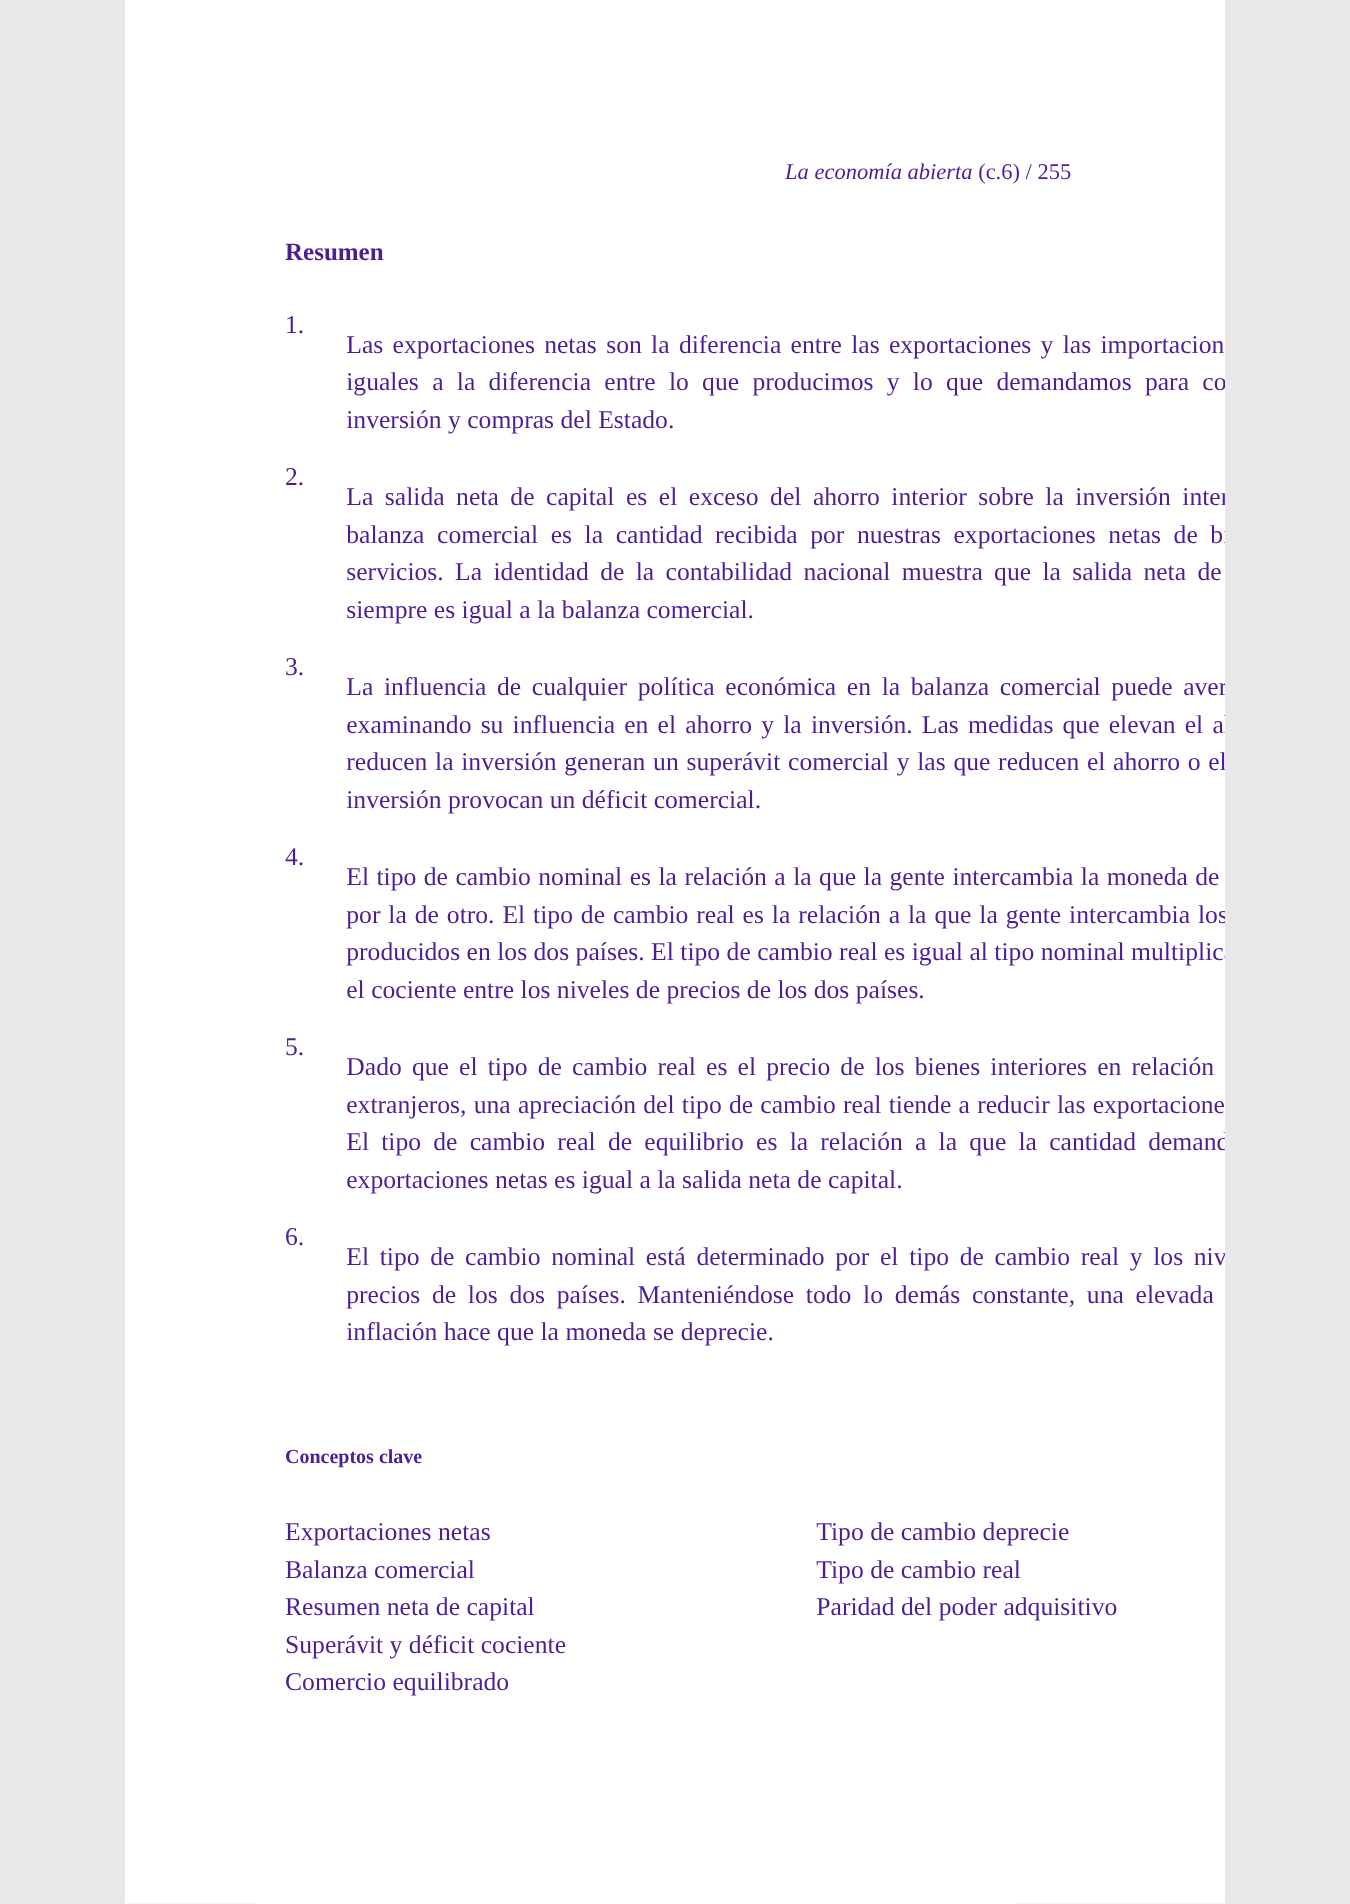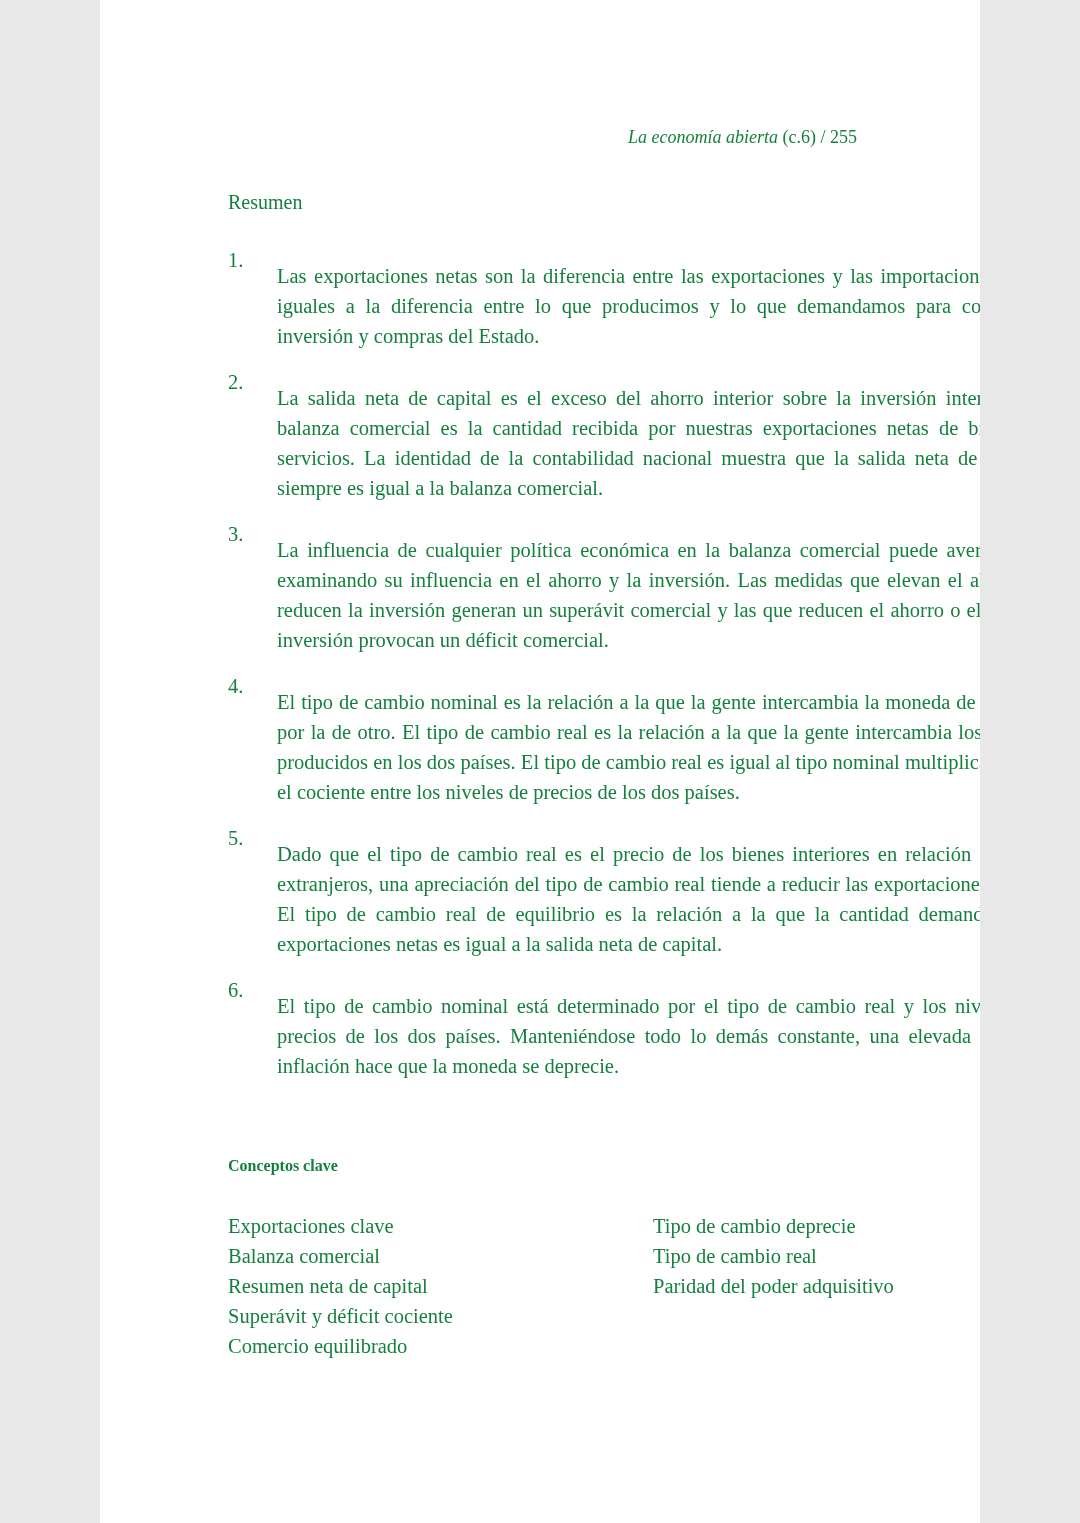--- a/index.html
+++ b/index.html
@@ -7,21 +7,21 @@
     padding: 0;
     background: #e8e8e8;
   }
   .page {
     position: relative;
     width: 880px;
     height: 1523px;
     margin: 0 auto;
     background: #ffffff;
     font-family: "Liberation Serif", "DejaVu Serif", serif;
-    color: #15803d;
+    color: #4c1d95;
     overflow: hidden;
   }
   .running-head {
     position: absolute;
     top: 126px;
     left: 128px;
     right: 123px;
     text-align: right;
     font-size: 18px;
     line-height: 22px;
@@ -29,21 +29,21 @@
   }
   .rh-italic { font-style: italic; }
   .content {
     position: absolute;
     top: 190px;
     left: 128px;
     width: 829px;
   }
   .section-heading {
     font-size: 20px;
-    font-weight: normal;
+    font-weight: bold;
     margin: 0 0 31px 0;
     line-height: 24px;
   }
   .summary-list { margin: 0; padding: 0; }
   .summary-item {
     display: flex;
     font-size: 20.5px;
     line-height: 30px;
   }
   .item-number { flex: 0 0 33px; }
@@ -111,21 +111,21 @@
         <span class="item-number">6.</span>
         <p class="item-text" lang="es">El tipo de cambio nominal está determinado por el tipo de cambio real y los niveles de precios de los dos países. Manteniéndose todo lo demás constante, una elevada tasa de inflación hace que la moneda se deprecie.</p>
       </div>
 
     </div>
 
     <h2 class="concepts-heading">Conceptos clave</h2>
 
     <div class="concepts">
       <div class="concept-col-left">
-        <div class="concept-term">Exportaciones clave</div>
+        <div class="concept-term">Exportaciones netas</div>
         <div class="concept-term">Balanza comercial</div>
         <div class="concept-term">Resumen neta de capital</div>
         <div class="concept-term">Superávit y déficit cociente</div>
         <div class="concept-term">Comercio equilibrado</div>
       </div>
       <div class="concept-col-right">
         <div class="concept-term">Tipo de cambio deprecie</div>
         <div class="concept-term">Tipo de cambio real</div>
         <div class="concept-term">Paridad del poder adquisitivo</div>
       </div>

